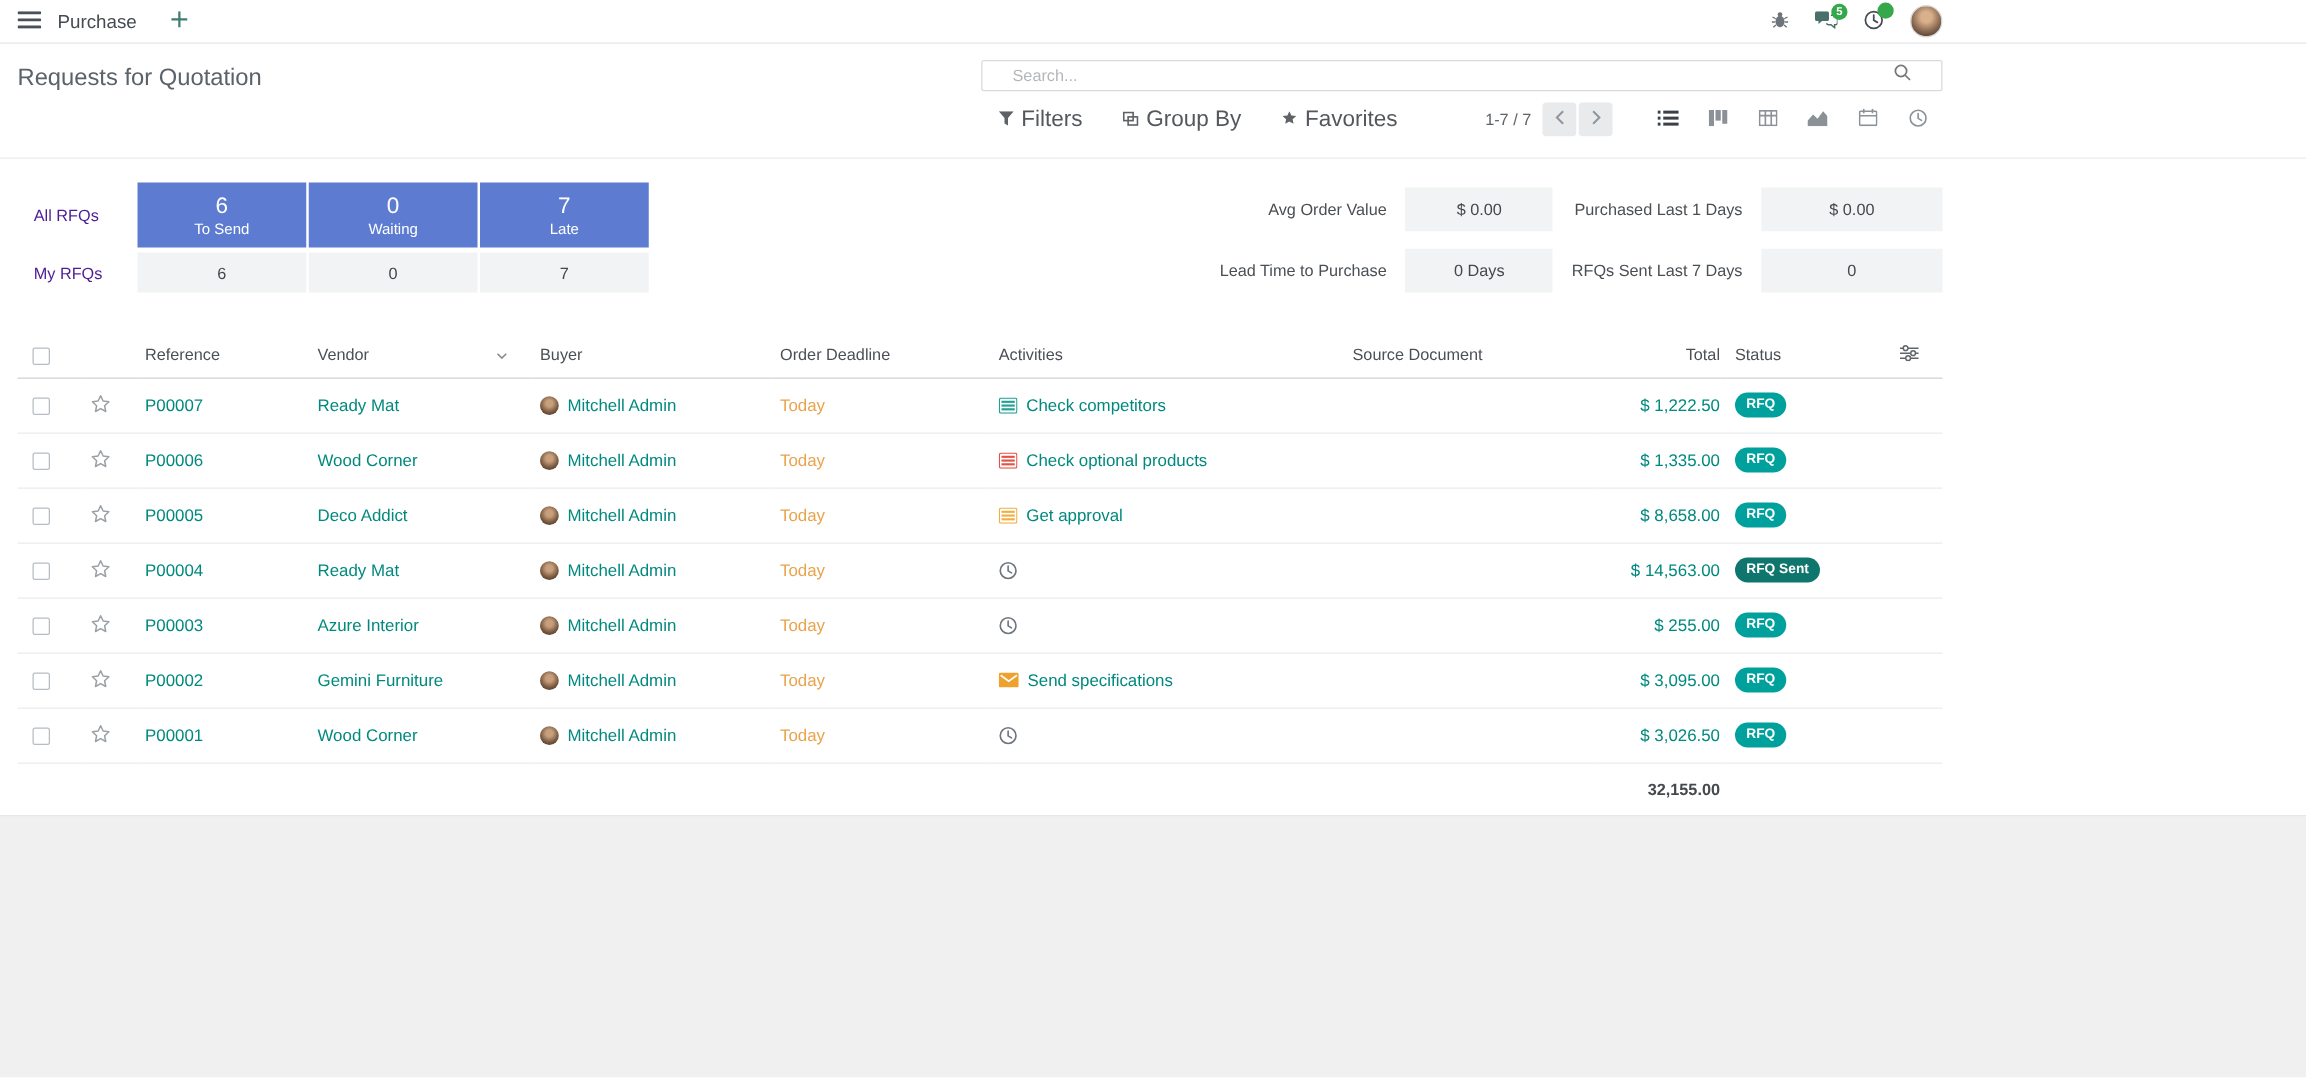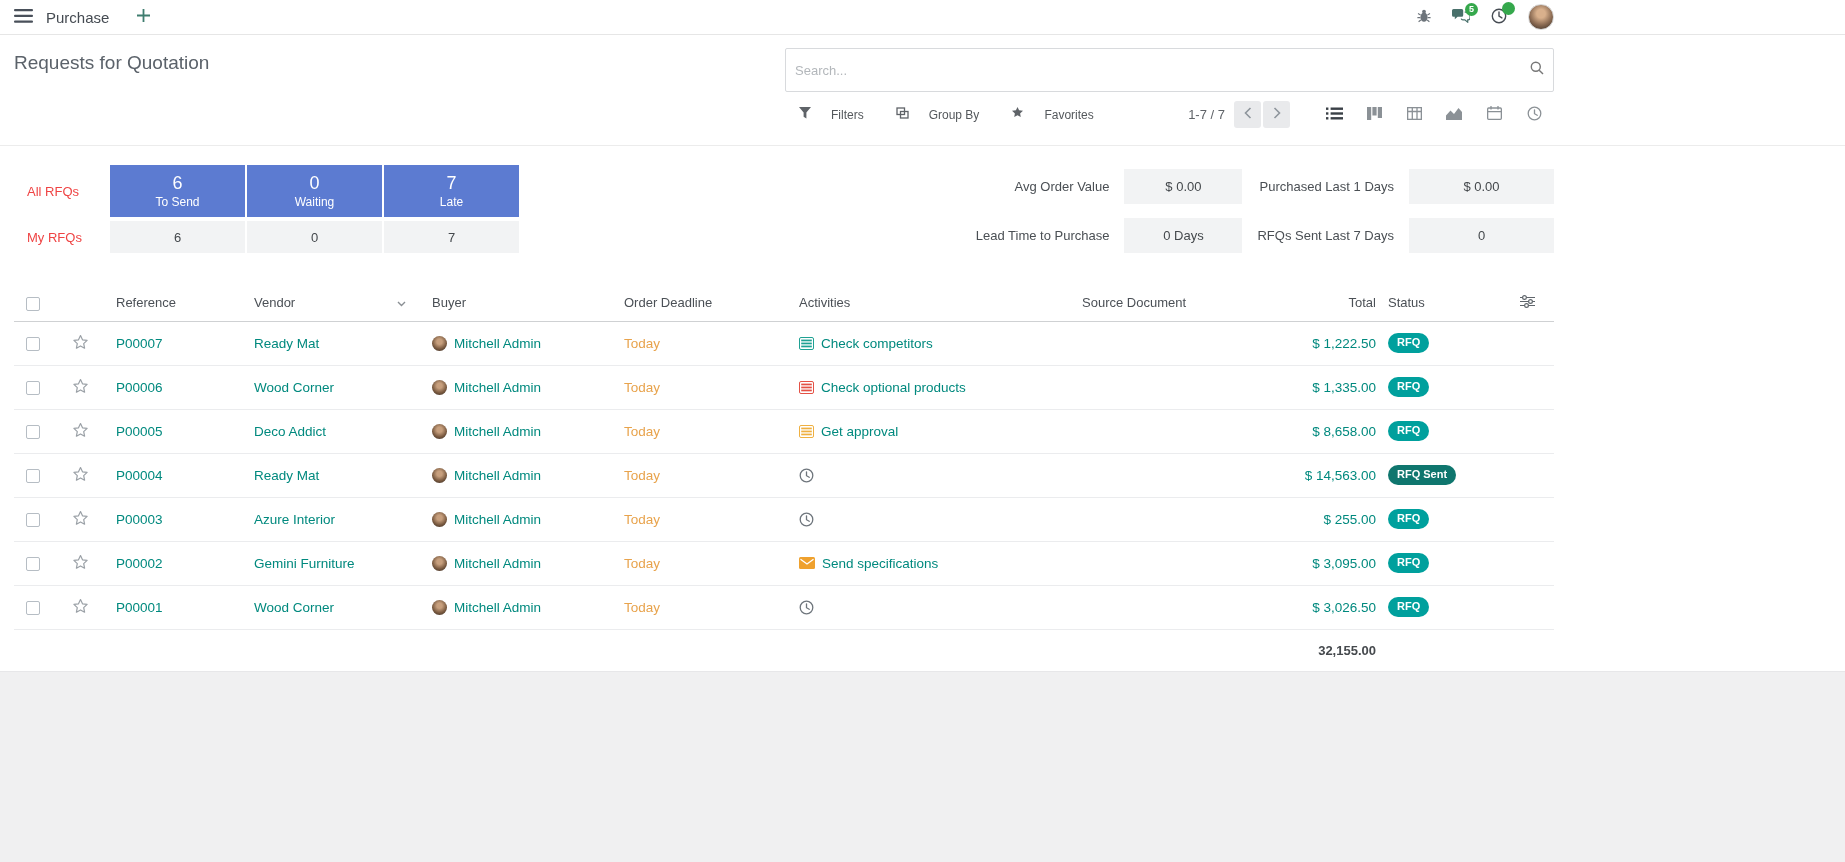--- a/index.html
+++ b/index.html
@@ -35,42 +35,42 @@
 .cpanel{border-bottom:1px solid #ececec;flex:0 0 auto}
 .cpanel .shell{display:flex;padding-top:13px;padding-bottom:16px}
 .cp-left{width:771px;display:flex;flex-direction:column}
 .cp-right{flex:1;display:flex;flex-direction:column}
 .cp-title{font-size:19px;color:#5b626a;height:30px;display:flex;align-items:center}
 .cp-buttons{margin-top:6px;height:30px;display:flex;align-items:center;gap:8px}
 .btn-create{background:#5f59a5;color:#fff;border:none;border-radius:3px;height:29px;padding:0 16px;
   font-size:12px;font-weight:700;letter-spacing:.4px;cursor:pointer;font-family:inherit}
 .btn-export{background:#8f99a3;border:none;border-radius:3px;height:29px;width:38px;
   display:flex;align-items:center;justify-content:center;cursor:pointer}
-.searchbox{height:44px;border:1px solid #d8dadd;border-radius:2px;background:#fff;
-  display:flex;align-items:center;padding:0 9px}
+.searchbox{height:25px;border:1px solid #d8dadd;border-radius:2px;background:#fff;
+  display:flex;align-items:center;padding:0 24px}
 .searchbox input{flex:1;border:none;outline:none;font-size:13px;color:#333;font-family:inherit;background:transparent}
 .searchbox input::placeholder{color:#b3b7bb}
 .cp-facets{margin-top:8px;height:29px;display:flex;align-items:center;padding-left:14px}
-.facet-btn{display:flex;align-items:center;gap:20px;margin-right:32px;background:none;border:none;
-  font-size:12px;color:#54585c;cursor:pointer;font-family:inherit}
+.facet-btn{display:flex;gap:6px;margin-right:32px;background:none;border:none;
+  font-size:18px;color:#54585c;cursor:pointer;font-family:inherit}
 .pager{margin-left:auto;display:flex;align-items:center;gap:9px}
 .pager-text{font-size:13px;color:#5f6368}
 .pager-btns{display:flex;gap:2px}
 .pager-btn{width:27px;height:27px;background:#e9eaec;border:none;border-radius:3px;
   display:flex;align-items:center;justify-content:center;cursor:pointer}
 .switcher{display:flex;align-items:center;margin-left:24px}
 .sw-btn{width:40px;height:29px;display:flex;align-items:center;justify-content:center;
   background:none;border:none;cursor:pointer}
 .sw-btn.active svg{filter:none}
 
 
 .dash{flex:0 0 auto;display:flex;margin-top:19px}
 .dash-left{display:grid;grid-template-columns:94px 135px 135px 135px;grid-template-rows:52px 32px;
   column-gap:2px;row-gap:4px;align-items:stretch}
-.dash-row-label{font-size:13px;color:#ef4444;display:flex;align-items:center;padding-left:13px}
+.dash-row-label{font-size:13px;color:#4c1d95;display:flex;align-items:center;padding-left:13px}
 .tile{background:#5c7bd1;color:#fff;display:flex;flex-direction:column;align-items:center;
   justify-content:center;cursor:pointer}
 .tile .num{font-size:18px;line-height:1.15}
 .tile .lbl{font-size:12px;margin-top:1px}
 .mytile{background:#f2f3f4;color:#44484c;display:flex;align-items:center;justify-content:center;
   font-size:13px;cursor:pointer}
 .dash-stats{margin-left:auto;margin-top:4px;display:grid;
   grid-template-columns:auto 118px auto 145px;column-gap:15px;row-gap:13px;align-items:center}
 .stat-label{font-size:13px;color:#4a4f54;text-align:right}
 .stat-value{background:#f2f3f4;height:35px;display:flex;align-items:center;justify-content:center;

